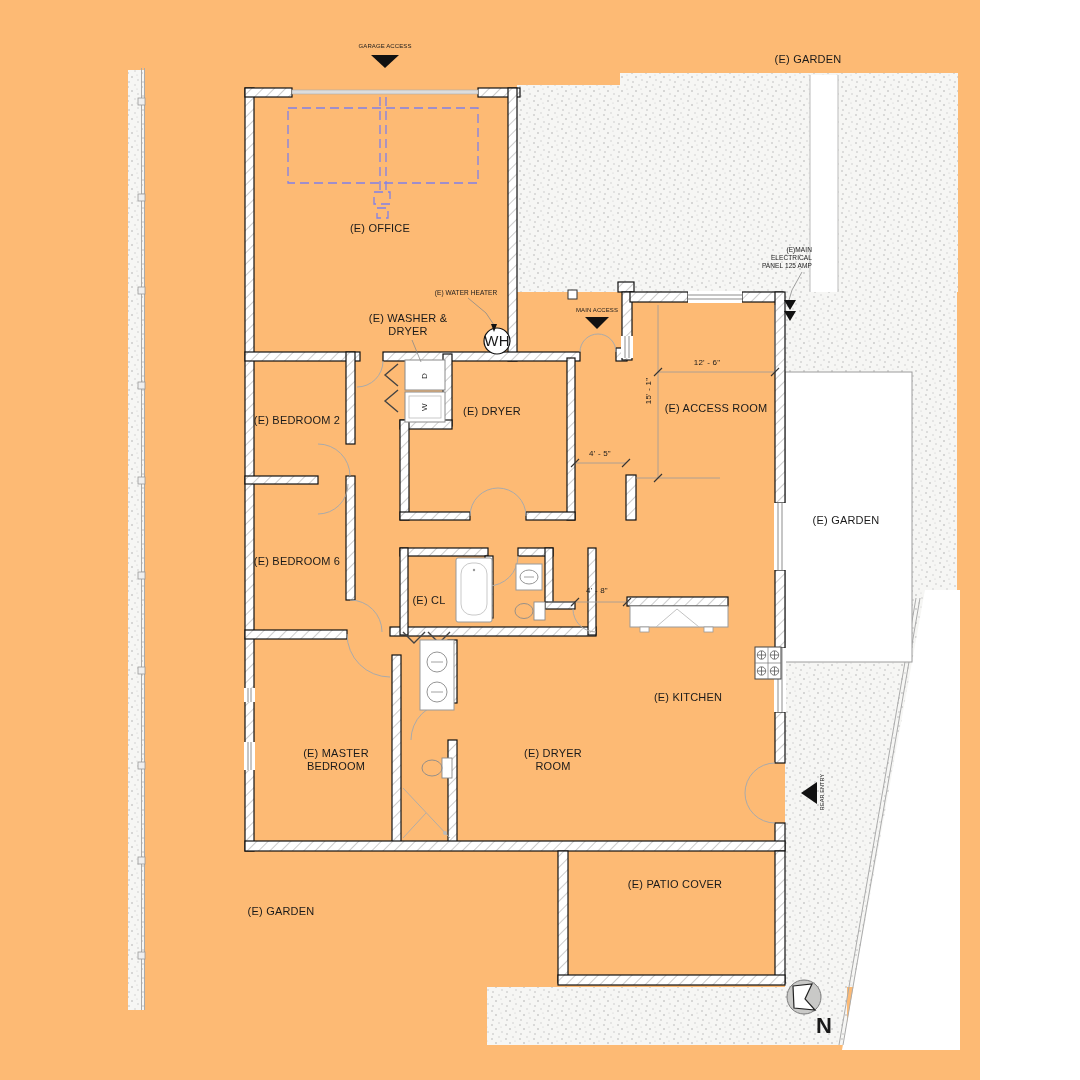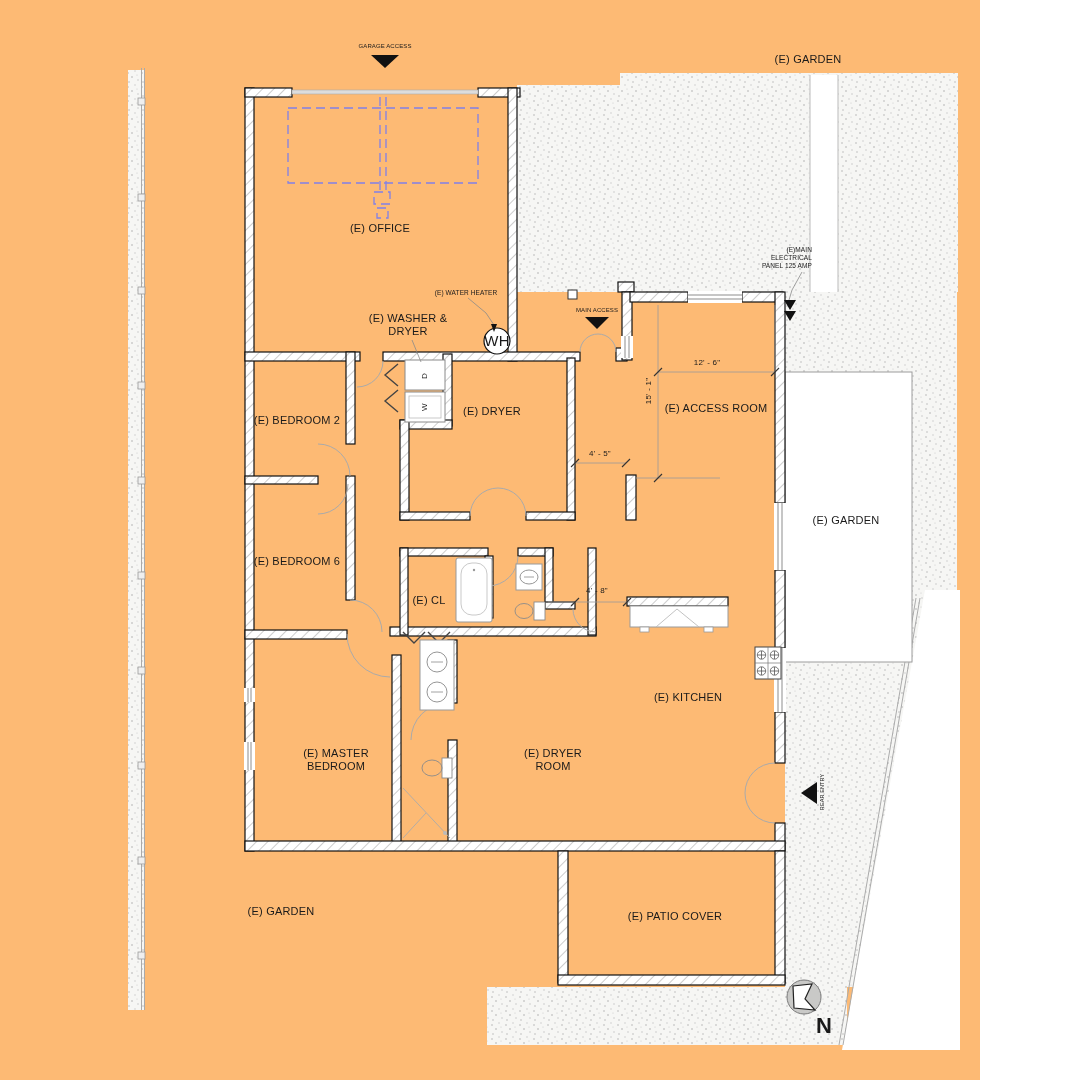--- a/index.html
+++ b/index.html
@@ -306,16 +306,16 @@
 <div class="lbl fs11" style="left:297px;top:562px">(E) BEDROOM 6</div>
 <div class="lbl fs10" style="left:429px;top:601px">(E) CL</div>
 <div class="lbl fs8" style="left:597px;top:591px">4' - 8"</div>
 <div class="lbl fs11" style="left:688px;top:698px">(E) KITCHEN</div>
 <div class="lbl fs11" style="left:336px;top:760px">(E) MASTER
 BEDROOM</div>
 <div class="lbl fs11" style="left:553px;top:760px">(E) DRYER
 ROOM</div>
 <div class="lbl fs55 rot" style="left:822px;top:792px">REAR ENTRY</div>
 <div class="lbl fs11" style="left:281px;top:912px">(E) GARDEN</div>
-<div class="lbl fs11" style="left:675px;top:917px">(E) PATIO COVER</div>
+<div class="lbl fs11" style="left:675px;top:885px">(E) PATIO COVER</div>
 <div class="lbl north" style="left:824px;top:1026px">N</div>
 
 </div>
 
 </body></html>

